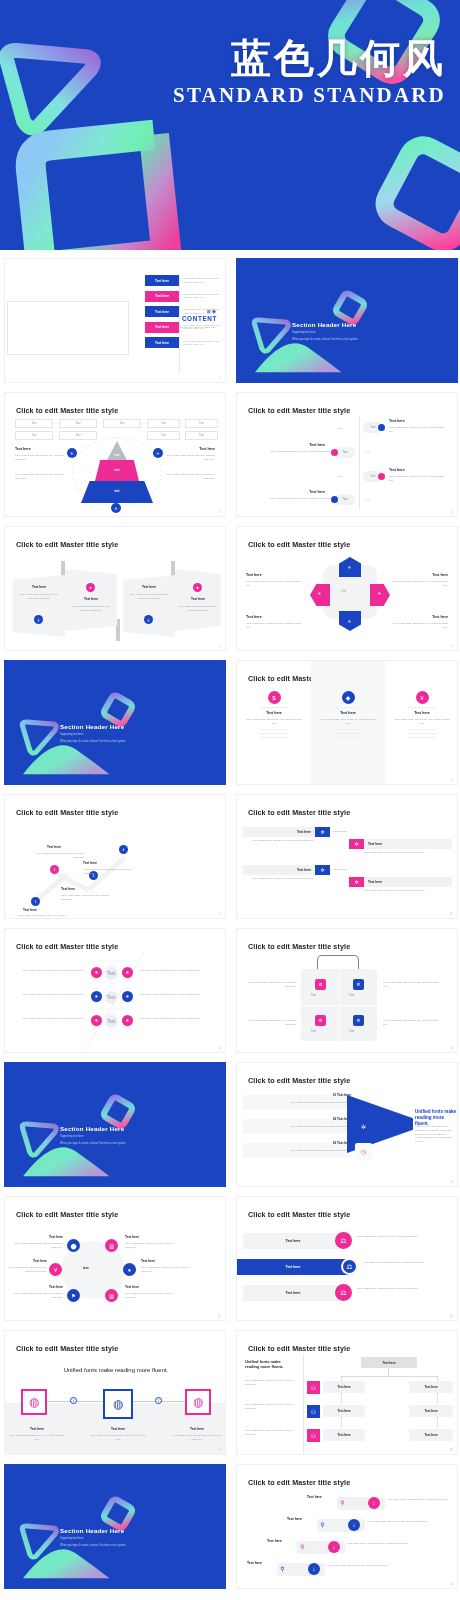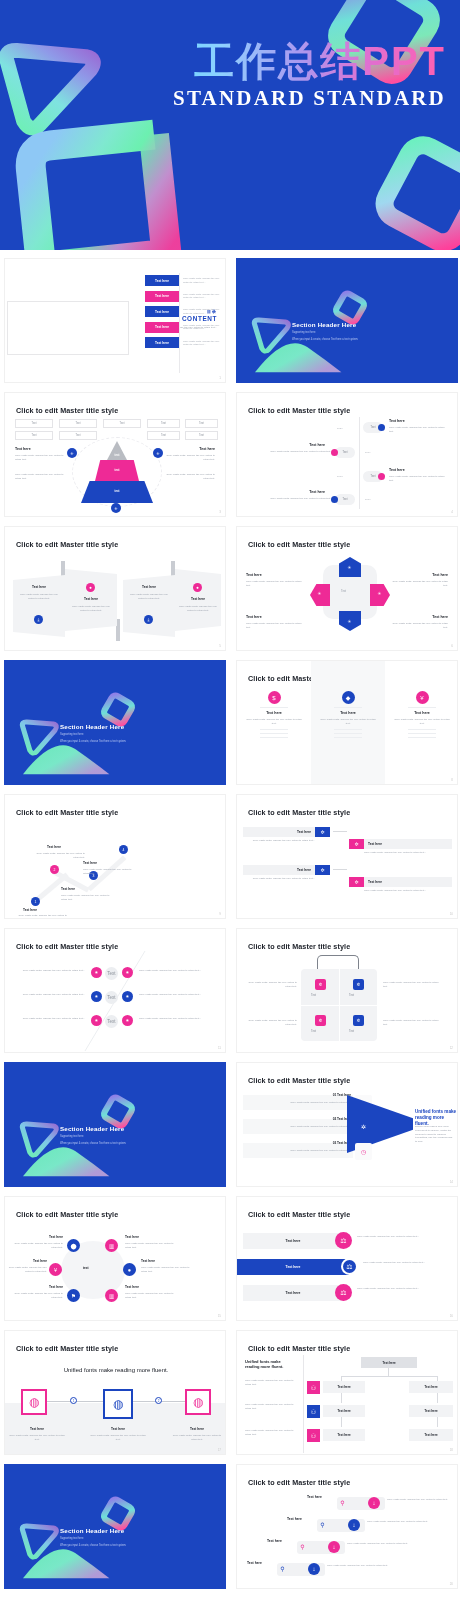--- a/index.html
+++ b/index.html
@@ -240,21 +240,21 @@
         <linearGradient id="gSq3" x1="0" y1="0" x2="1" y2="1">
           <stop offset="0%" stop-color="#6df0c0"></stop>
             <stop offset="45%" stop-color="#a0d8f0"></stop>
           <stop offset="100%" stop-color="#ff3f9a"></stop>
         </linearGradient>
       </defs>
       <rect x="14" y="12" width="80" height="80" rx="16" fill="none" stroke="url(#gSq3)" stroke-width="18"></rect>
     </svg>
 
     <div class="hero-text">
-      <div class="hero-sub">工作总结PPT</div>
+      <div class="hero-title">蓝色几何风</div>
       <div class="hero-en">STANDARD STANDARD</div>
     </div>
   </div>
 
   <div class="grid">
 
     <div class="row">
 
       <div class="slide white">
         <div class="c-card"></div>

